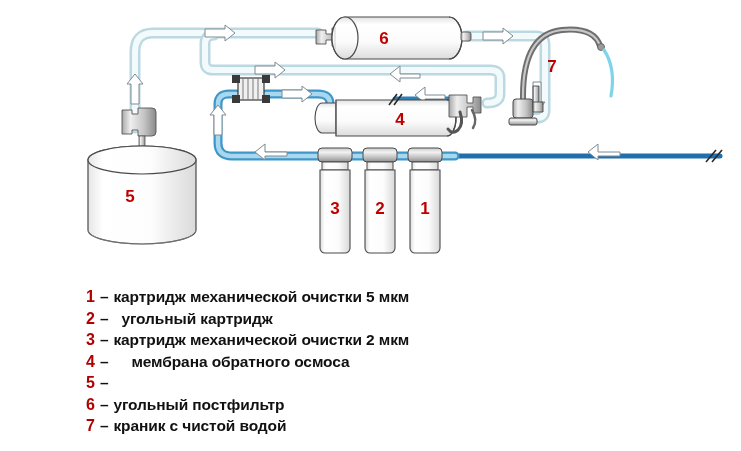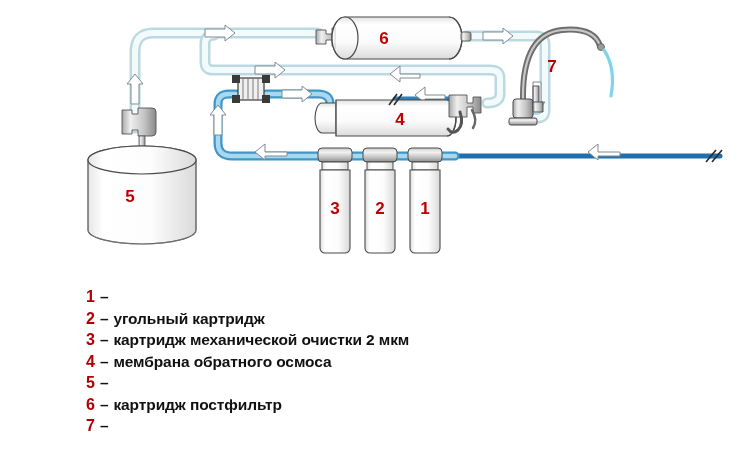--- a/index.html
+++ b/index.html
@@ -242,42 +242,44 @@
     <text class="num" text-anchor="middle" x="380" y="214">2</text>
     <text class="num" text-anchor="middle" x="425" y="214">1</text>
   </g>
 </svg>
 </div>
 
 <div id="legend">
   <div class="legend-row">
     <span class="legend-num">1</span>
     <span class="legend-text">–</span>
+    <span class="legend-text" style="margin-left:5px">картридж механической очистки 5 мкм</span>
   </div>
   <div class="legend-row">
     <span class="legend-num">2</span>
     <span class="legend-text">–</span>
-    <span class="legend-text" style="margin-left:5px">угольный картридж</span>
+    <span class="legend-text" style="margin-left:13px">угольный картридж</span>
   </div>
   <div class="legend-row">
     <span class="legend-num">3</span>
     <span class="legend-text">–</span>
     <span class="legend-text" style="margin-left:5px">картридж механической очистки 2 мкм</span>
   </div>
   <div class="legend-row">
     <span class="legend-num">4</span>
     <span class="legend-text">–</span>
-    <span class="legend-text" style="margin-left:5px">мембрана обратного осмоса</span>
+    <span class="legend-text" style="margin-left:23px">мембрана обратного осмоса</span>
   </div>
   <div class="legend-row">
     <span class="legend-num">5</span>
     <span class="legend-text">–</span>
   </div>
   <div class="legend-row">
     <span class="legend-num">6</span>
     <span class="legend-text">–</span>
-    <span class="legend-text" style="margin-left:5px">картридж постфильтр</span>
+    <span class="legend-text" style="margin-left:5px">угольный постфильтр</span>
   </div>
   <div class="legend-row">
     <span class="legend-num">7</span>
     <span class="legend-text">–</span>
+    <span class="legend-text" style="margin-left:5px">краник с чистой водой</span>
   </div>
 </div>
 
 </body></html>

